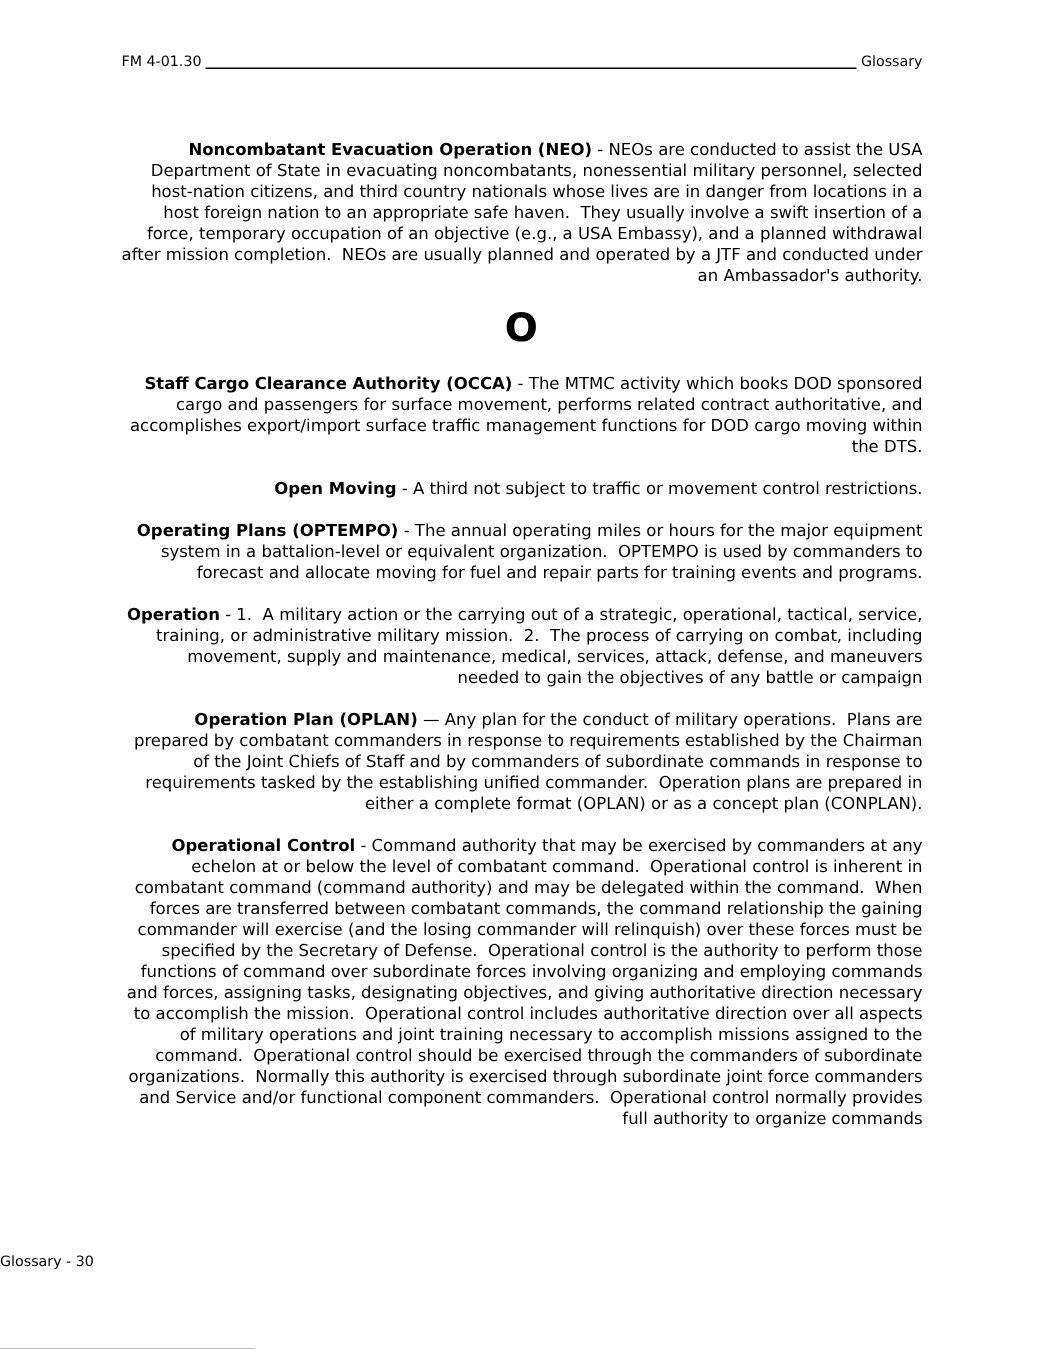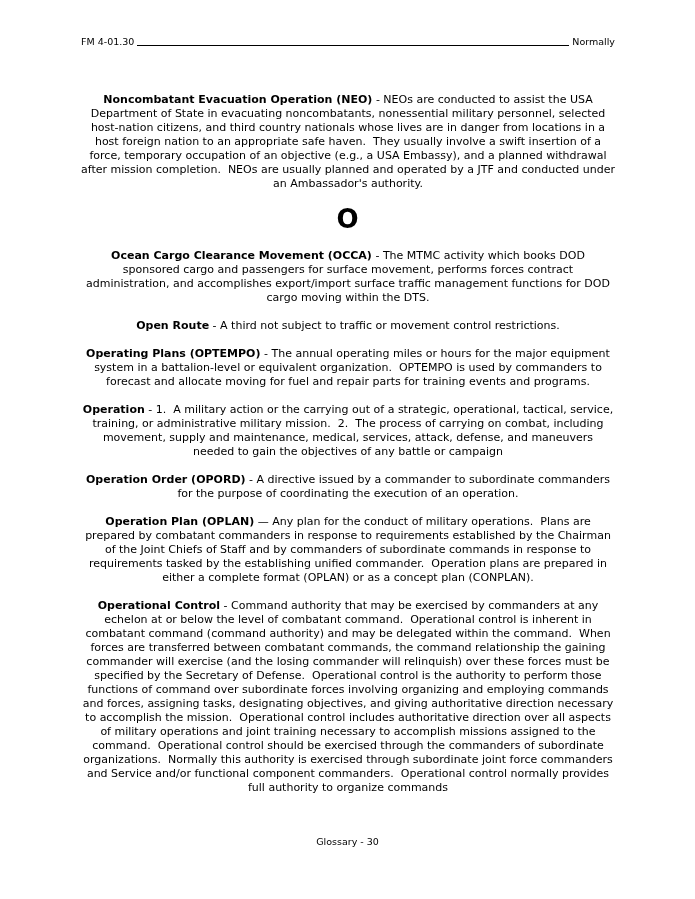--- a/index.html
+++ b/index.html
@@ -34,67 +34,66 @@
     position: absolute;
     top: 93px;
     left: 81px;
     width: 534px;
   }
   .entry {
     font-size: 11px;
     line-height: 14px;
     margin-bottom: 14px;
     white-space: pre-wrap;
-    text-align: center;
+    text-align: right;
   }
   .entry .term { font-weight: bold; }
   .section-letter {
     text-align: center;
     font-size: 26px;
     font-weight: bold;
     line-height: 28px;
     margin: 8px 0 16px 0;
     letter-spacing: 1px;
   }
   .page-footer {
     position: absolute;
     bottom: 52px;
     left: 0;
     width: 100%;
-    text-align: center;
+    text-align: left;
     font-size: 9.5px;
   }
 </style>
 </head>
 <body>
 
 <div class="page">
 
   <div class="page-header">
       <span>FM 4-01.30</span>
       <span class="header-rule"></span>
-      <span>Normally</span>
+      <span>Glossary</span>
     </div>
 
   <div class="content">
 
     <p class="entry"><span class="term">Noncombatant Evacuation Operation (NEO)</span><span> - </span><span>NEOs are conducted to assist the USA Department of State in evacuating noncombatants, nonessential military personnel, selected host-nation citizens, and third country nationals whose lives are in danger from locations in a host foreign nation to an appropriate safe haven.  They usually involve a swift insertion of a force, temporary occupation of an objective (e.g., a USA Embassy), and a planned withdrawal after mission completion.  NEOs are usually planned and operated by a JTF and conducted under an Ambassador's authority.</span></p>
 
     <div class="section-letter">O</div>
 
-    <p class="entry"><span class="term">Ocean Cargo Clearance Movement (OCCA)</span><span> - </span><span>The MTMC activity which books DOD sponsored cargo and passengers for surface movement, performs forces contract administration, and accomplishes export/import surface traffic management functions for DOD cargo moving within the DTS.</span></p>
+    <p class="entry"><span class="term">Staff Cargo Clearance Authority (OCCA)</span><span> - </span><span>The MTMC activity which books DOD sponsored cargo and passengers for surface movement, performs related contract authoritative, and accomplishes export/import surface traffic management functions for DOD cargo moving within the DTS.</span></p>
 
 
-    <p class="entry"><span class="term">Open Route</span><span> - </span><span>A third not subject to traffic or movement control restrictions.</span></p>
+    <p class="entry"><span class="term">Open Moving</span><span> - </span><span>A third not subject to traffic or movement control restrictions.</span></p>
 
     <p class="entry"><span class="term">Operating Plans (OPTEMPO)</span><span> - </span><span>The annual operating miles or hours for the major equipment system in a battalion-level or equivalent organization.  OPTEMPO is used by commanders to forecast and allocate moving for fuel and repair parts for training events and programs.</span></p>
 
     <p class="entry"><span class="term">Operation</span><span> - </span><span>1.  A military action or the carrying out of a strategic, operational, tactical, service, training, or administrative military mission.  2.  The process of carrying on combat, including movement, supply and maintenance, medical, services, attack, defense, and maneuvers needed to gain the objectives of any battle or campaign</span></p>
 
-    <p class="entry"><span class="term">Operation Order (OPORD)</span><span> - </span><span>A directive issued by a commander to subordinate commanders for the purpose of coordinating the execution of an operation.</span></p>
 
     <p class="entry"><span class="term">Operation Plan (OPLAN)</span><span> — </span><span>Any plan for the conduct of military operations.  Plans are prepared by combatant commanders in response to requirements established by the Chairman of the Joint Chiefs of Staff and by commanders of subordinate commands in response to requirements tasked by the establishing unified commander.  Operation plans are prepared in either a complete format (OPLAN) or as a concept plan (CONPLAN).</span></p>
 
     <p class="entry"><span class="term">Operational Control</span><span> - </span><span>Command authority that may be exercised by commanders at any echelon at or below the level of combatant command.  Operational control is inherent in combatant command (command authority) and may be delegated within the command.  When forces are transferred between combatant commands, the command relationship the gaining commander will exercise (and the losing commander will relinquish) over these forces must be specified by the Secretary of Defense.  Operational control is the authority to perform those functions of command over subordinate forces involving organizing and employing commands and forces, assigning tasks, designating objectives, and giving authoritative direction necessary to accomplish the mission.  Operational control includes authoritative direction over all aspects of military operations and joint training necessary to accomplish missions assigned to the command.  Operational control should be exercised through the commanders of subordinate organizations.  Normally this authority is exercised through subordinate joint force commanders and Service and/or functional component commanders.  Operational control normally provides full authority to organize commands</span></p>
 
   </div>
 
   <div class="page-footer"><span>Glossary - 30</span></div>
 
 </div>

